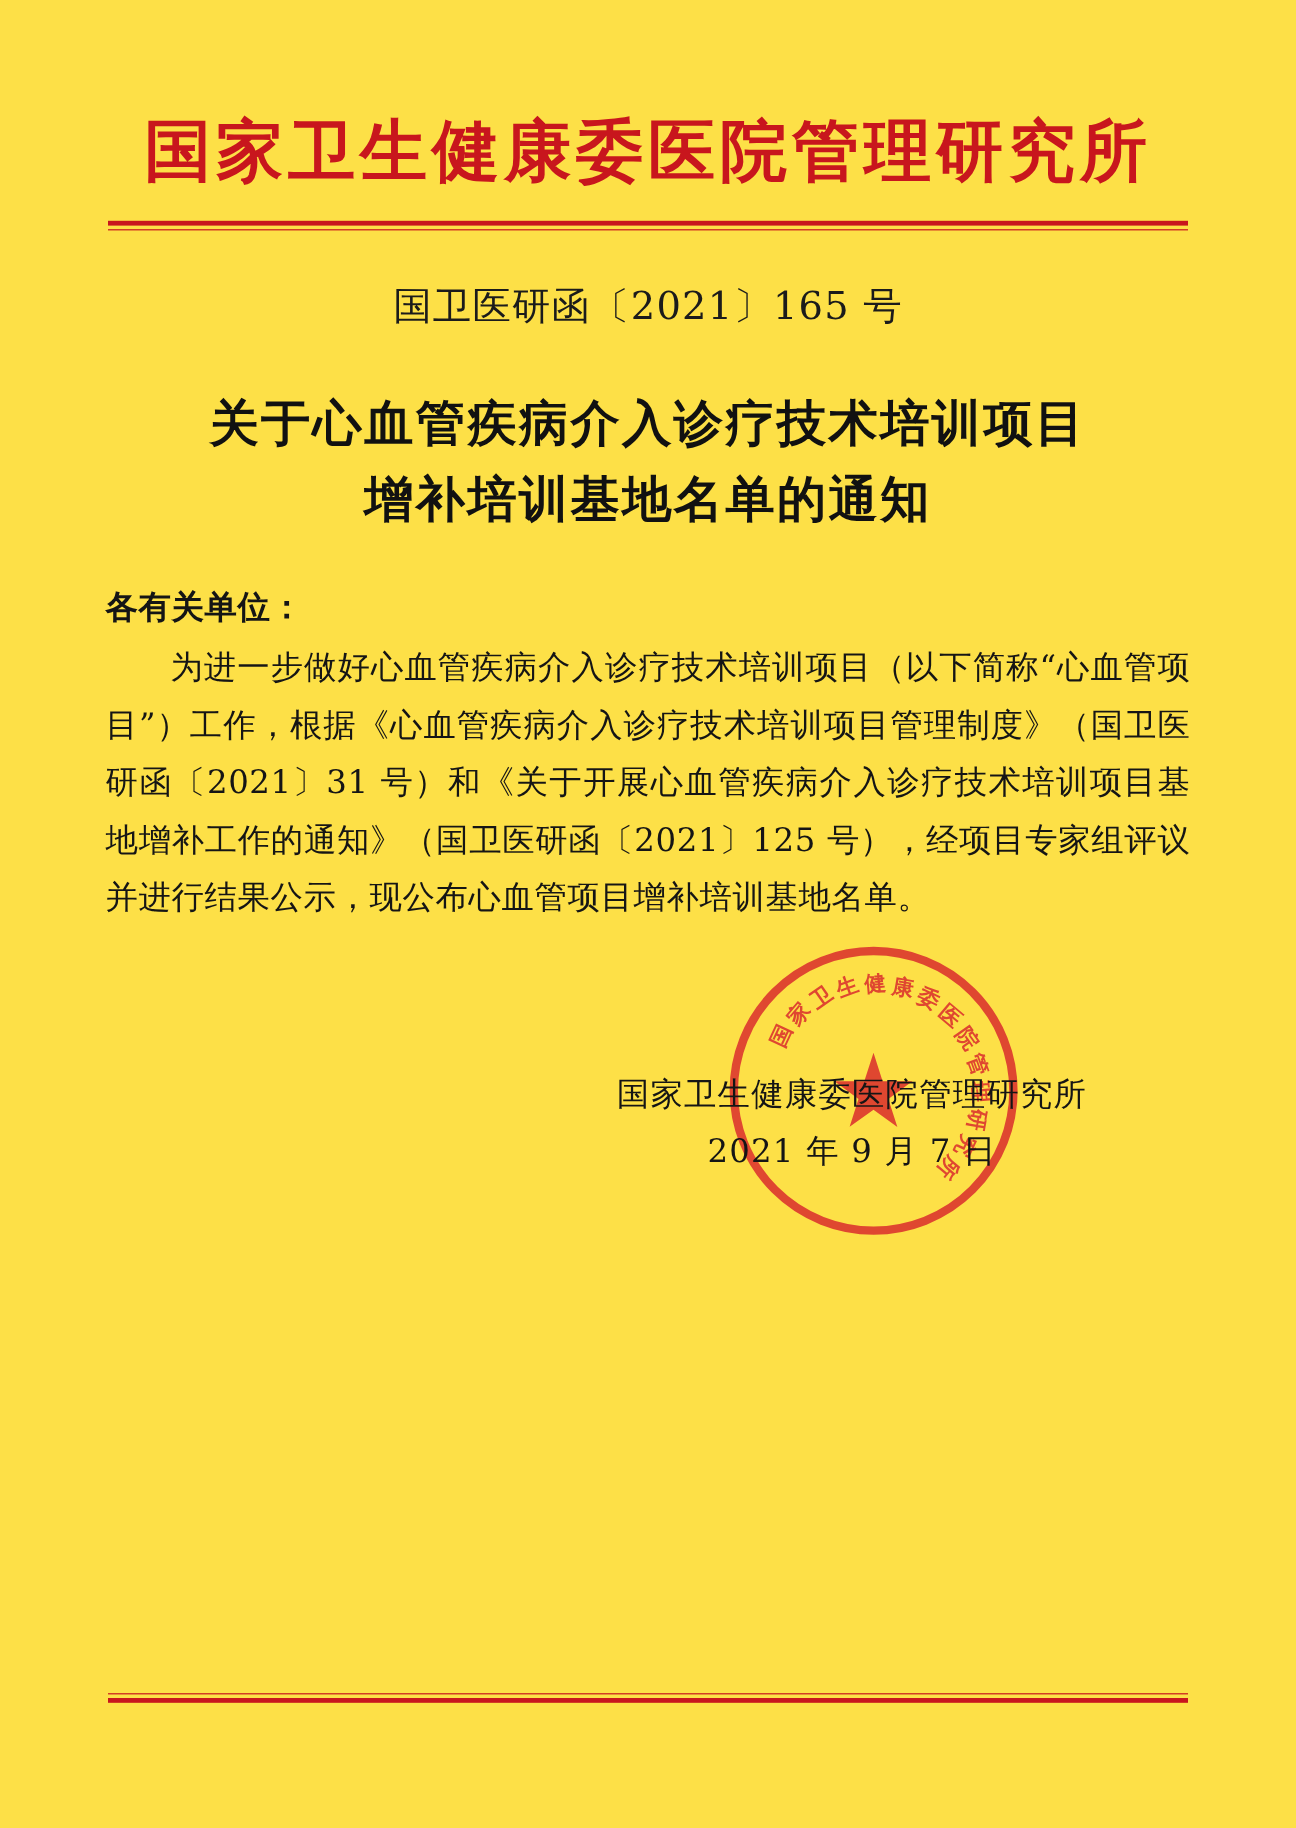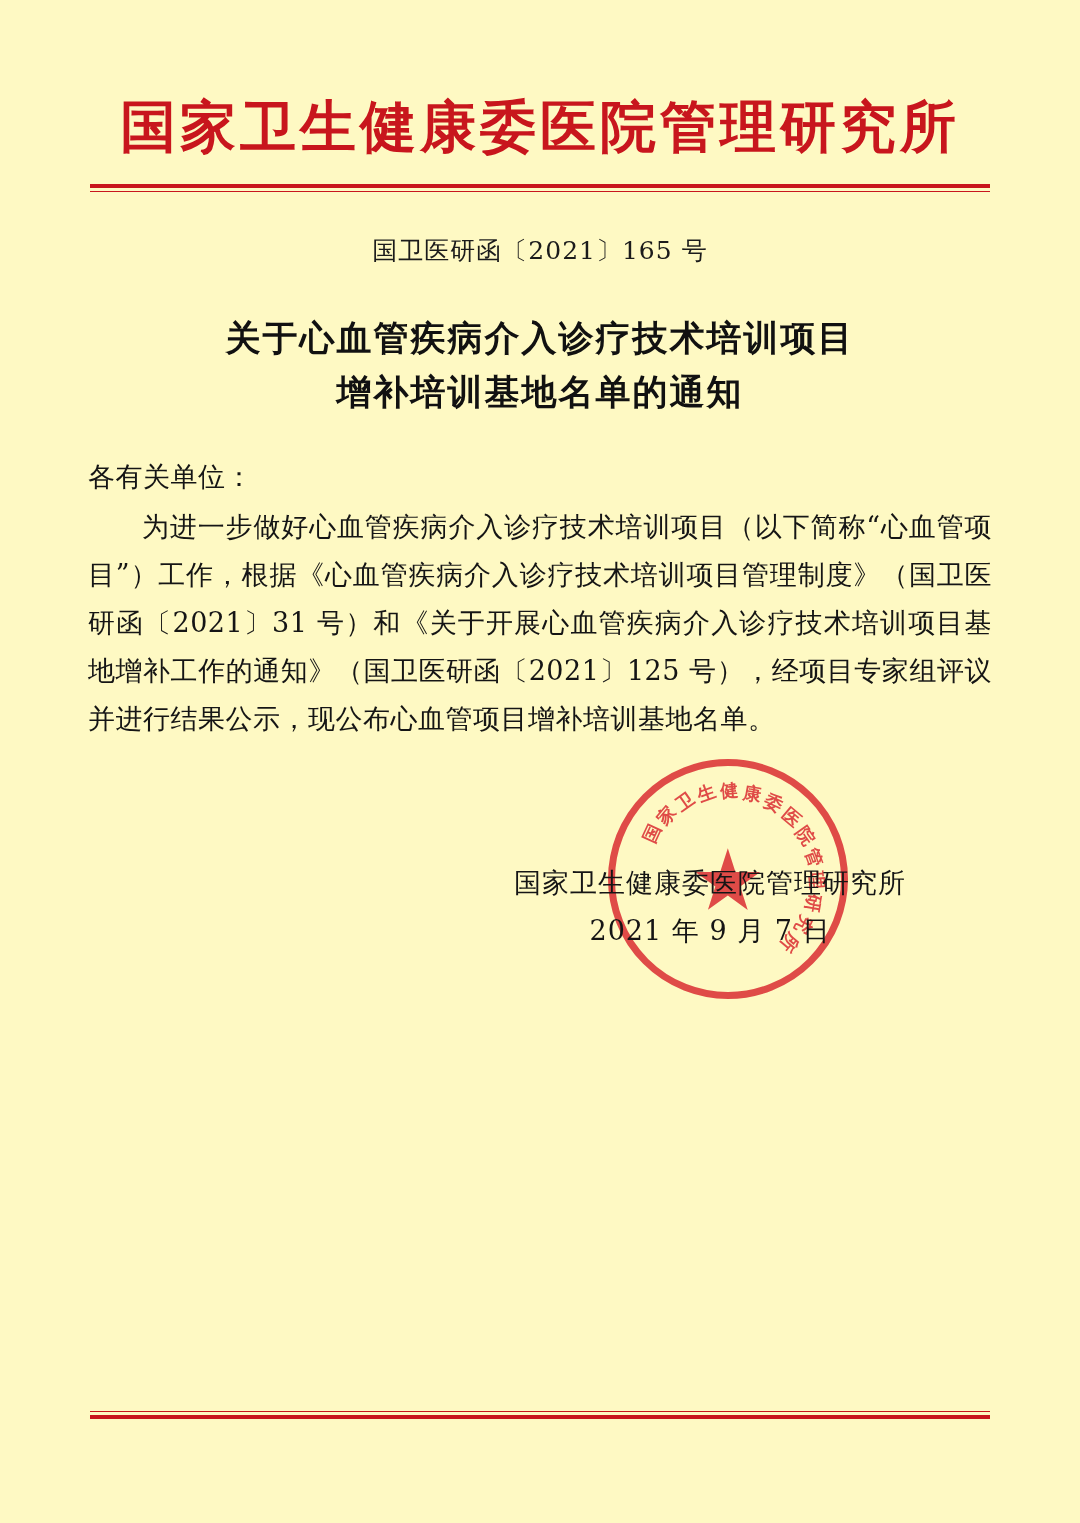--- a/index.html
+++ b/index.html
@@ -12,21 +12,21 @@
     height: 1523px;
     font-family: "DejaVu Serif", "Liberation Serif", serif;
     color: #1a1a1a;
     position: relative;
     overflow: hidden;
   }
   .page {
     position: relative;
     width: 1080px;
     height: 1523px;
-    background: #fef9c3;
+    background: #fde047;
     box-sizing: border-box;
   }
 
   
   .letterhead {
     padding-top: 96px;
     text-align: center;
   }
   .letterhead-title {
     font-family: "DejaVu Serif", "Liberation Serif", serif;
@@ -50,49 +50,50 @@
     height: 1px;
     background: #c8161d;
     width: 100%;
     margin-top: 3px;
   }
 
   
   .doc-number {
     text-align: center;
     margin-top: 42px;
-    font-size: 25px;
+    font-size: 32px;
     letter-spacing: 1px;
     color: #1b1b1b;
   }
 
   
   .doc-title {
     text-align: center;
     margin-top: 44px;
     font-weight: bold;
-    font-size: 35px;
+    font-size: 41px;
     line-height: 1.55;
     letter-spacing: 2px;
     color: #111;
   }
   .doc-title .line {
     display: block;
   }
 
   
   .body-block {
     margin: 34px 88px 0 88px;
     font-size: 27px;
     line-height: 1.78;
     letter-spacing: 0.5px;
     color: #151515;
   }
   .salutation {
     text-align: justify;
+    font-weight: bold;
   }
   .para {
     text-indent: 2em;
     text-align: justify;
     margin-top: 2px;
   }
   .contact-block {
     margin-top: 34px;
     text-indent: 2em;
   }

